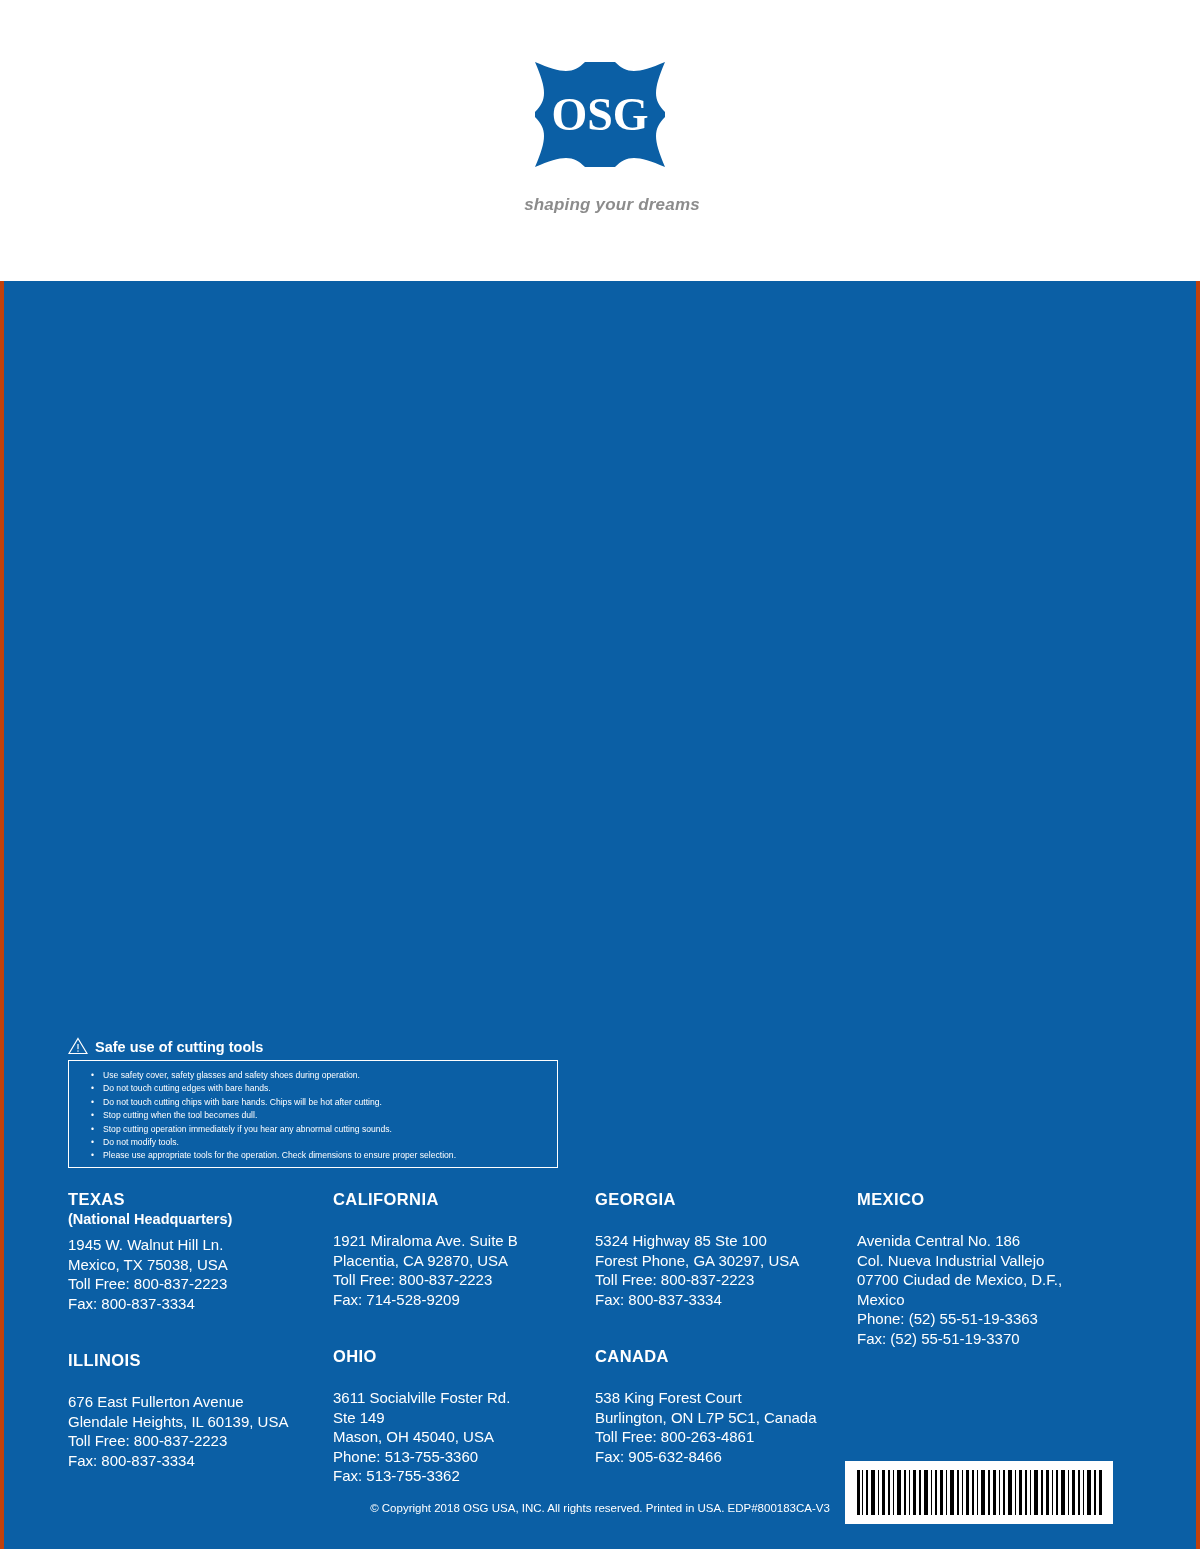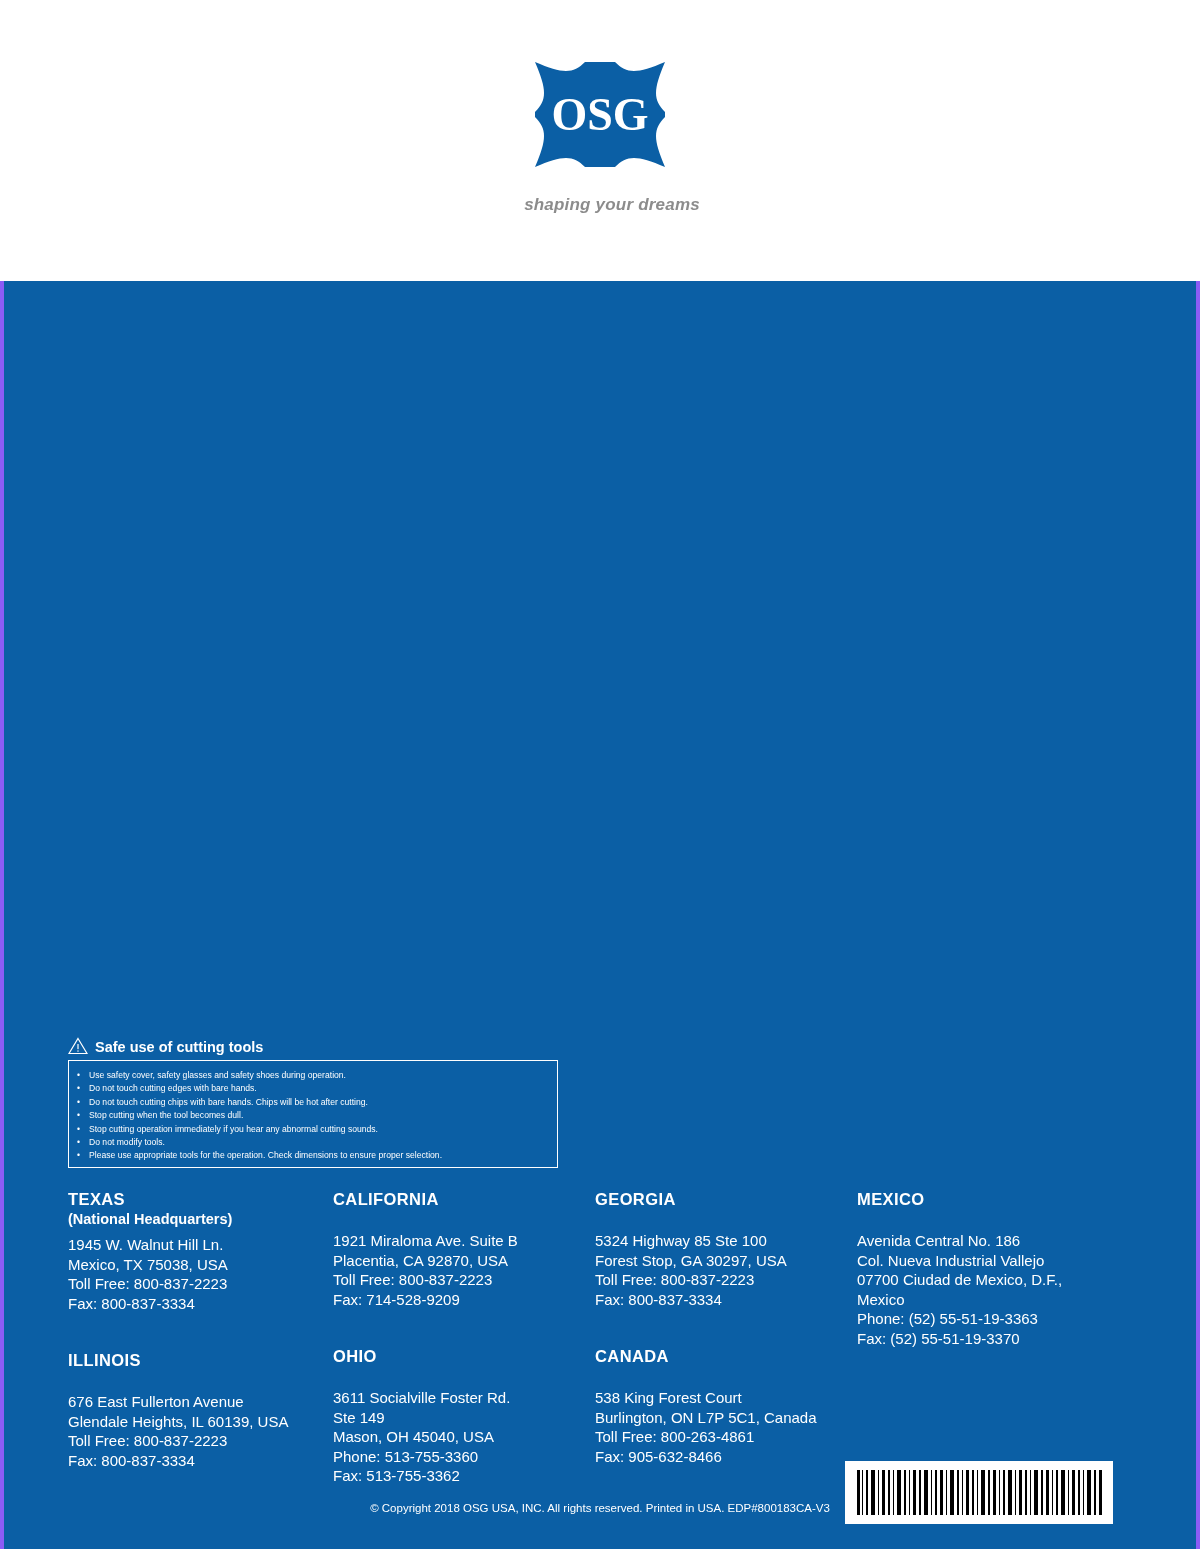--- a/index.html
+++ b/index.html
@@ -11,21 +11,21 @@
     height: 1553px;
     background: #ffffff;
     font-family: "Liberation Sans", sans-serif;
     overflow: hidden;
     position: relative;
   }
   .page {
     position: relative;
     width: 1200px;
     height: 1553px;
-    background: #8b5cf6;
+    background: #c2410c;
   }
 
   
   .header {
     position: absolute;
     left: 0;
     top: 0;
     width: 1200px;
     height: 281px;
     background: #ffffff;
@@ -80,21 +80,21 @@
     height: 18px;
   }
   .safety-box {
     position: absolute;
     left: 68px;
     top: 1060px;
     width: 490px;
     height: 108px;
     border: 1px solid #ffffff;
     box-sizing: border-box;
-    padding: 8px 10px 0 6px;
+    padding: 8px 10px 0 20px;
   }
   .safety-box ul {
     margin: 0;
     padding: 0;
     list-style: none;
   }
   .safety-box li {
     color: #ffffff;
     font-size: 8.6px;
     line-height: 13.4px;
@@ -271,21 +271,21 @@
         </div>
       </div>
     </div>
 
     <div class="col col-3">
       <div>
         <div class="loc-name">GEORGIA</div>
         <div class="spacer-block"></div>
         <div class="loc-lines">
           <div>5324 Highway 85 Ste 100</div>
-          <div>Forest Stop, GA 30297, USA</div>
+          <div>Forest Phone, GA 30297, USA</div>
           <div>Toll Free: 800-837-2223</div>
           <div>Fax: 800-837-3334</div>
         </div>
       </div>
       <div class="block-gap"></div>
       <div>
         <div class="loc-name">CANADA</div>
         <div class="spacer-block"></div>
         <div class="loc-lines">
           <div>538 King Forest Court</div>

